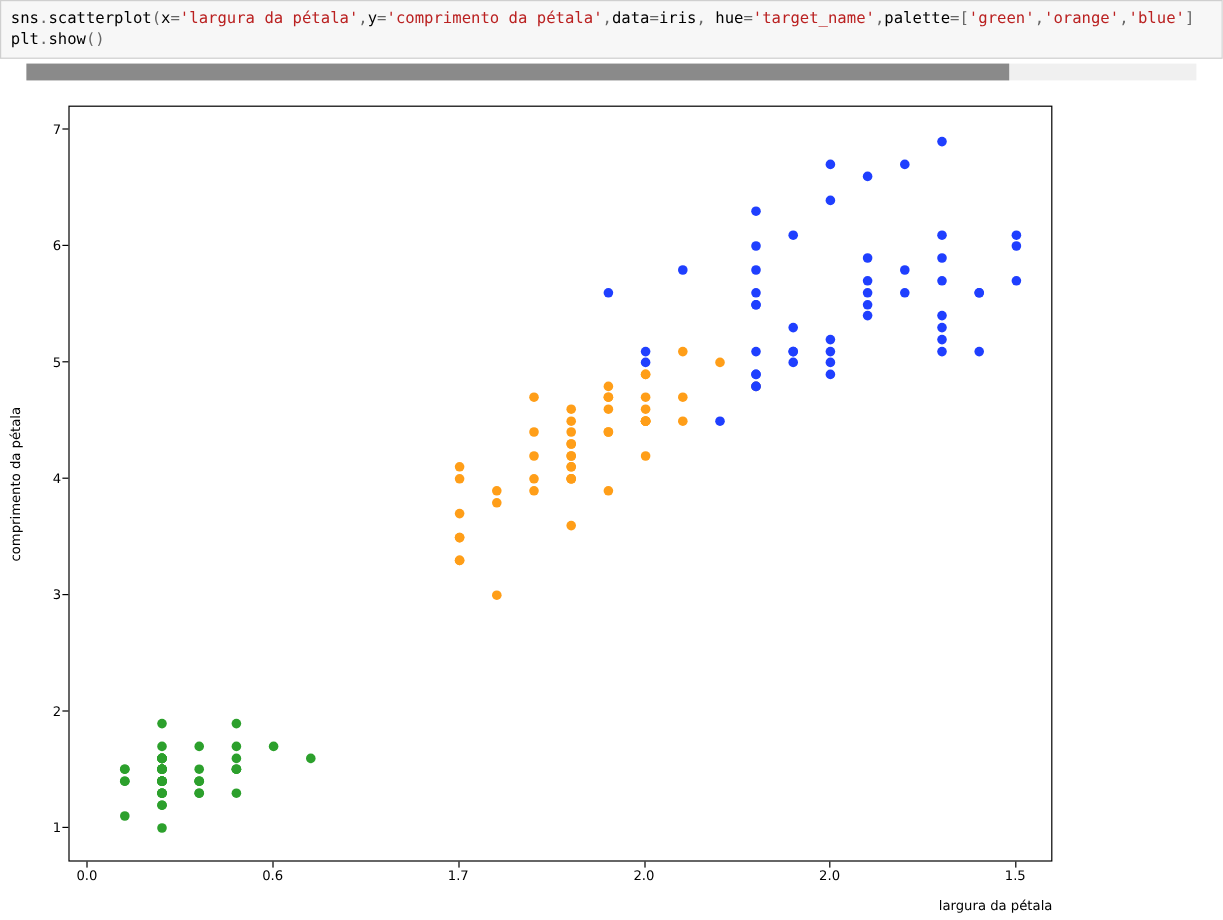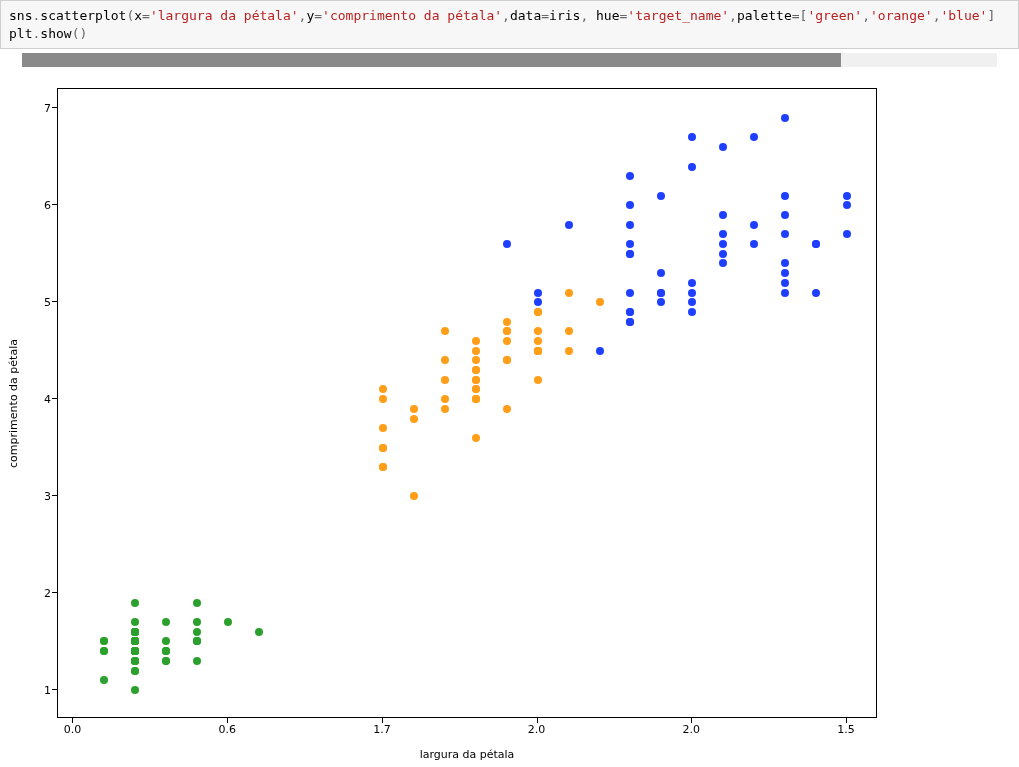--- a/index.html
+++ b/index.html
@@ -6,21 +6,21 @@
   .wrap{width:1019px;height:767px;position:relative;overflow:hidden;}
   .codecell{background:#f7f7f7;border:1px solid #cfcfcf;padding:6px 8px;white-space:pre;font-family:"DejaVu Sans Mono",Menlo,Consolas,monospace;font-size:13px;line-height:1.35;overflow:hidden;}
   .codecell .fn{color:#000;}
   .codecell .op{color:#666;}
   .codecell .arg{color:#000;}
   .codecell .str{color:#ba2121;}
   .scrollbar{height:14px;background:#f0f0f0;position:relative;margin:4px 22px 0 22px;}
   .scrollbar .thumb{position:absolute;left:0;top:0;height:14px;background:#8a8a8a;}
   .plot-area{position:absolute;left:5px;top:78px;width:1010px;height:688px;}
   .axes{position:absolute;left:52px;top:10px;width:820px;height:630px;border:1px solid #000;box-sizing:border-box;background:#fff;}
-  .xlabel{position:absolute;left:52px;width:820px;text-align:center;bottom:5px;font-size:11px;color:#000;}
+  .xlabel{position:absolute;left:52px;width:820px;text-align:right;bottom:5px;font-size:11px;color:#000;}
   .ylabel{position:absolute;left:-2px;top:10px;width:20px;height:630px;display:flex;align-items:center;justify-content:center;}
   .ylabel span{transform:rotate(-90deg);white-space:nowrap;font-size:11px;color:#000;}
   .tick{position:absolute;font-size:11px;color:#000;}
   .tick.x{top:645px;transform:translateX(-50%);}
   .tick.y{text-align:right;width:40px;left:6px;transform:translateY(50%);}
   .tickmark{position:absolute;background:#000;}
   .tickmark.x{width:1px;height:5px;top:640px;}
   .tickmark.y{height:1px;width:5px;left:47px;}
   .pt{position:absolute;width:8px;height:8px;border-radius:50%;transform:translate(-50%,-50%);} 
   .c-green{background:#2ca02c;}

